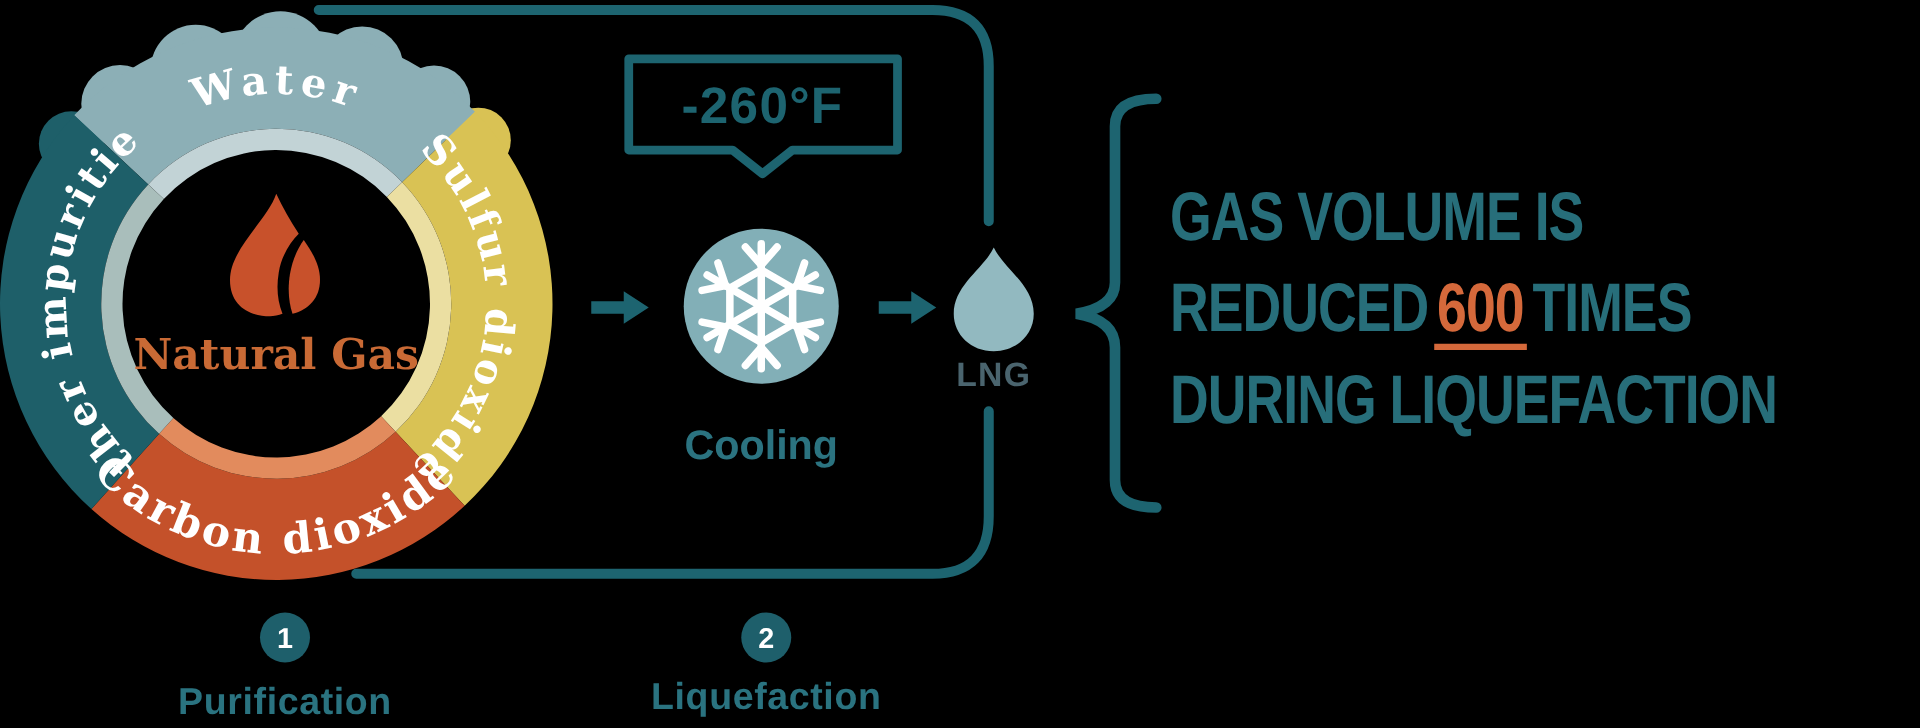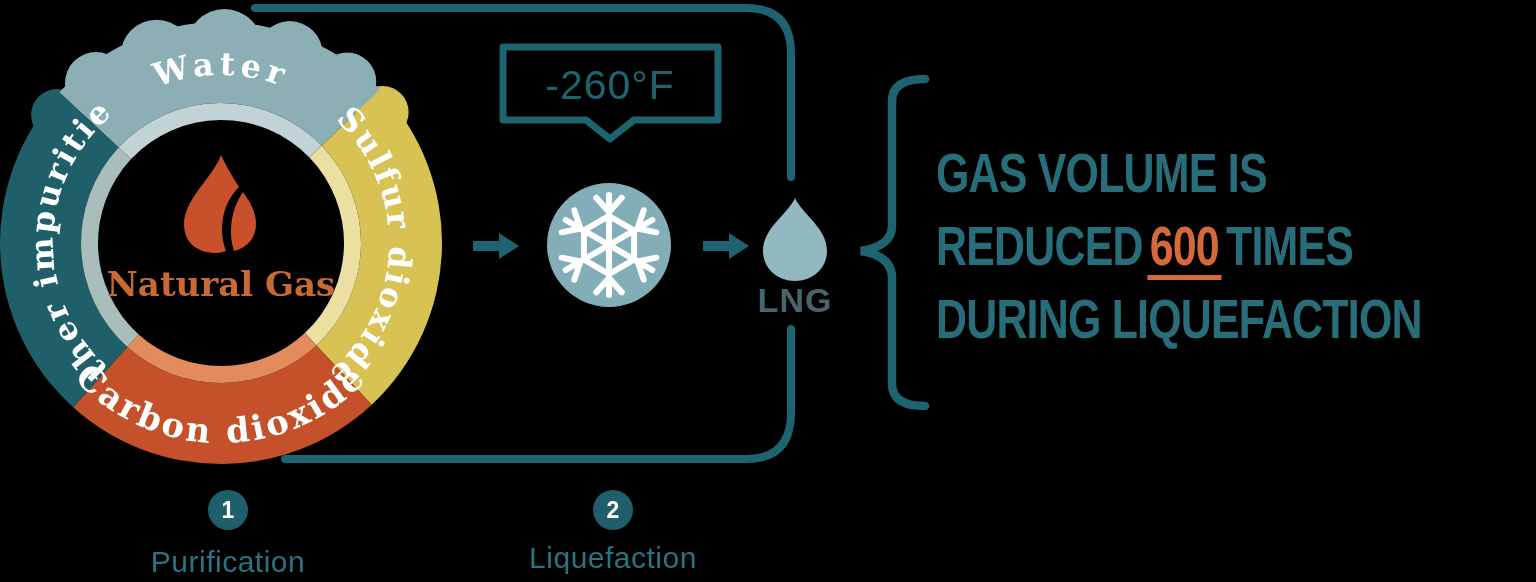--- a/index.html
+++ b/index.html
@@ -1,27 +1,27 @@
 <!DOCTYPE html>
 <html><head>
 <meta charset="utf-8">
 <style>
   html,body{margin:0;padding:0;background:#000;}
   #stage{position:relative;width:1536px;height:582px;background:#000;overflow:hidden;
          font-family:"Liberation Sans",sans-serif;}
   #gfx{position:absolute;left:0;top:0;}
   .overlay{position:absolute;transform:translate(-50%,-50%);white-space:nowrap;}
-  .callout-text{color:#1D6470;font-size:41px;font-weight:normal;letter-spacing:1px;}
+  .callout-text{color:#1D6470;font-size:41px;font-weight:bold;letter-spacing:1px;}
   .cooling-label{color:#2B7380;font-size:33px;font-weight:bold;}
-  .lng-label{color:#4A646E;font-size:34px;font-weight:bold;letter-spacing:1px;}
+  .lng-label{color:#4A646E;font-size:27px;font-weight:bold;letter-spacing:1px;}
   .natural-gas{color:#C96A35;font-size:34px;font-weight:bold;font-family:"DejaVu Serif",serif;}
   .step-badge{position:absolute;width:40px;height:40px;border-radius:50%;background:#1E5F6B;
               transform:translate(-50%,-50%);color:#fff;font-size:23px;font-weight:bold;
               text-align:center;line-height:40px;}
-  .step-label{color:#2A7380;font-size:30px;font-weight:normal;letter-spacing:.5px;}
+  .step-label{color:#2A7380;font-size:30px;font-weight:bold;letter-spacing:.5px;}
   .headline{position:absolute;left:936px;color:#276E7A;font-weight:bold;font-size:55px;
             line-height:1;letter-spacing:-1px;transform:scaleX(0.78);transform-origin:left center;
             white-space:nowrap;}
   .headline .hl{color:#D5693B;display:inline-block;border-bottom:5px solid #D5693B;
                 padding:0 3px 1px 3px;margin:0 6px;}
   .seg-label{fill:#fff;font-family:"DejaVu Serif",serif;font-weight:bold;}
 </style>
 </head>
 <body>
 
@@ -95,20 +95,21 @@
     <path d="M703,241 L729,241 L729,233 L749,246 L729,259 L729,251 L703,251 Z" fill="#1D6470"></path>
 
     <path d="M795,198 C803,215 827,228 827,251 C827,268 813,281 795,281 C777,281 763,268 763,251
              C763,228 787,215 795,198 Z" fill="#92B9C0"></path>
 
     <path d="M925,79 Q892,79 892,101 L892,226 Q892,246 861,251 Q892,256 892,278 L892,384 Q892,406 925,406" fill="none" stroke="#1D6470" stroke-width="8.5" stroke-linecap="round"></path>
   </svg>
 
   <div class="overlay callout-text" style="left:610px;top:85px;">-260°F</div>
 
+  <div class="overlay cooling-label" style="left:609px;top:356px;">Cooling</div>
 
   <div class="overlay lng-label" style="left:795px;top:300px;">LNG</div>
 
   <div class="overlay natural-gas" style="left:221px;top:284px;">Natural Gas</div>
 
   <div class="step-badge" style="left:228px;top:510px;">1</div>
   <div class="overlay step-label" style="left:228px;top:562px;">Purification</div>
 
   <div class="step-badge" style="left:613px;top:510px;">2</div>
   <div class="overlay step-label" style="left:613px;top:558px;">Liquefaction</div>

